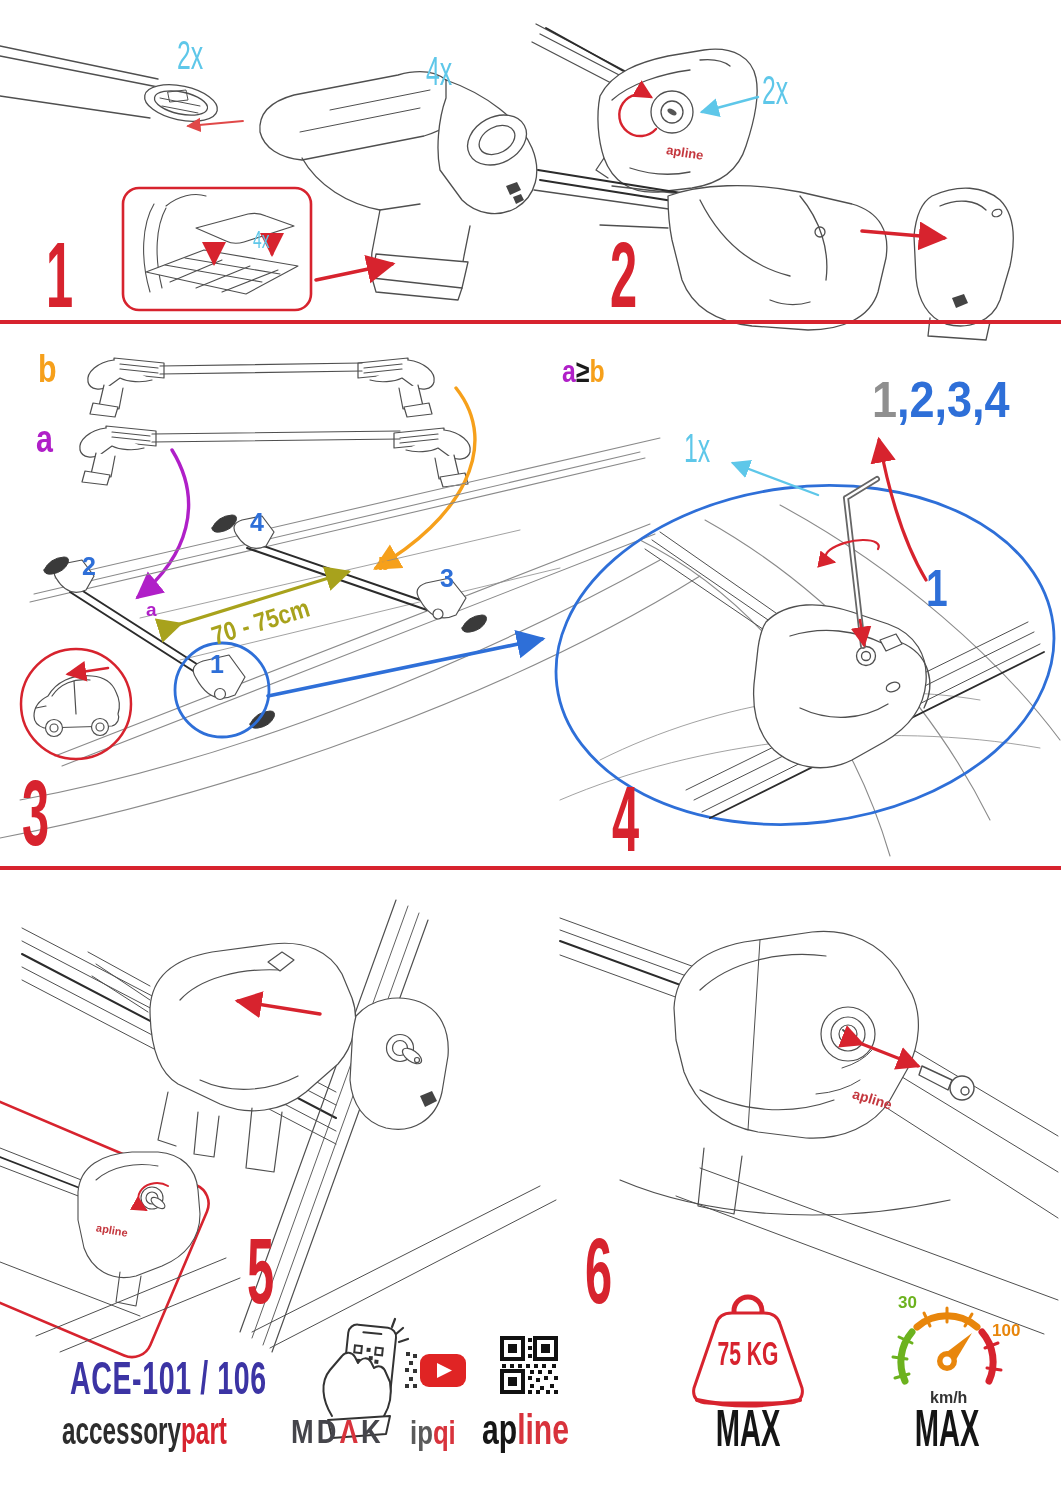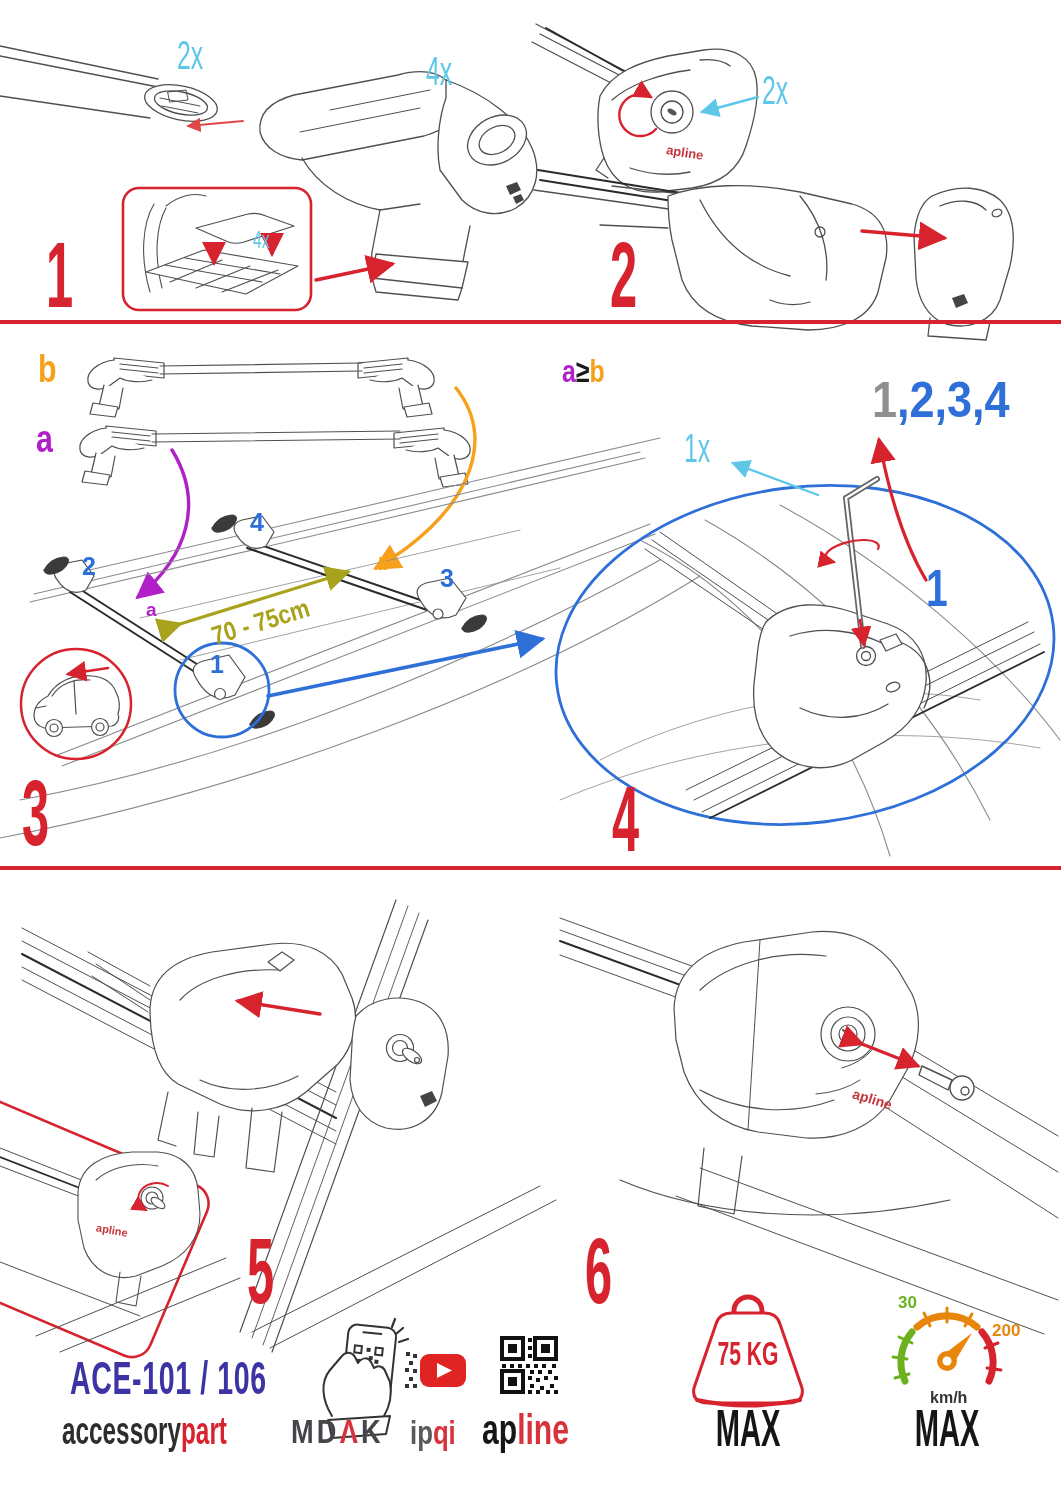--- a/index.html
+++ b/index.html
@@ -441,17 +441,17 @@
 </div>
 <div class="abs ipqi" style="left:410px;top:1420px;">
   <span>ip</span><span class="qi">qi</span>
 </div>
 <div class="abs apline" style="left:482px;top:1412px;">
   <span>ap</span><span class="ln">line</span>
 </div>
 <div class="abs kgs" style="left:686px;top:1340px;width:124px;">75 KG</div>
 <div class="abs max" style="left:686px;top:1408px;width:124px;">MAX</div>
 <div class="abs spd60" style="left:898px;top:1296px;">30</div>
-<div class="abs spd120" style="left:992px;top:1324px;">200</div>
+<div class="abs spd120" style="left:992px;top:1324px;">100</div>
 <div class="abs kmh" style="left:930px;top:1392px;">km/h</div>
 <div class="abs max" style="left:887px;top:1408px;width:120px;">MAX</div>
 
 </div>
 
 </body></html>

